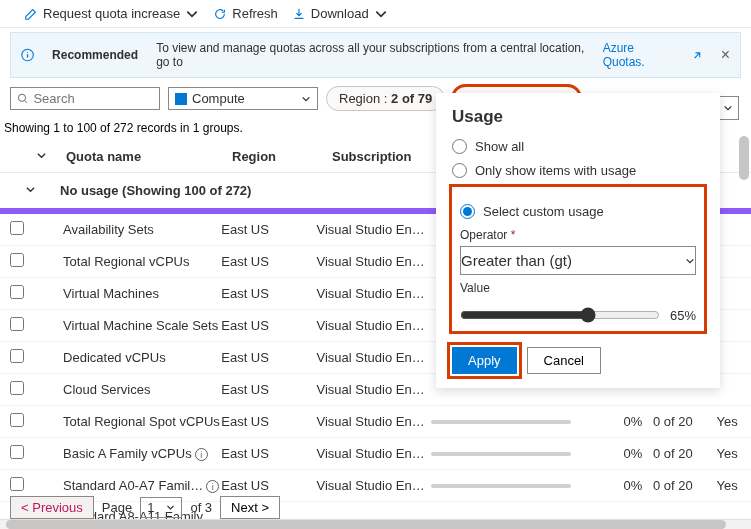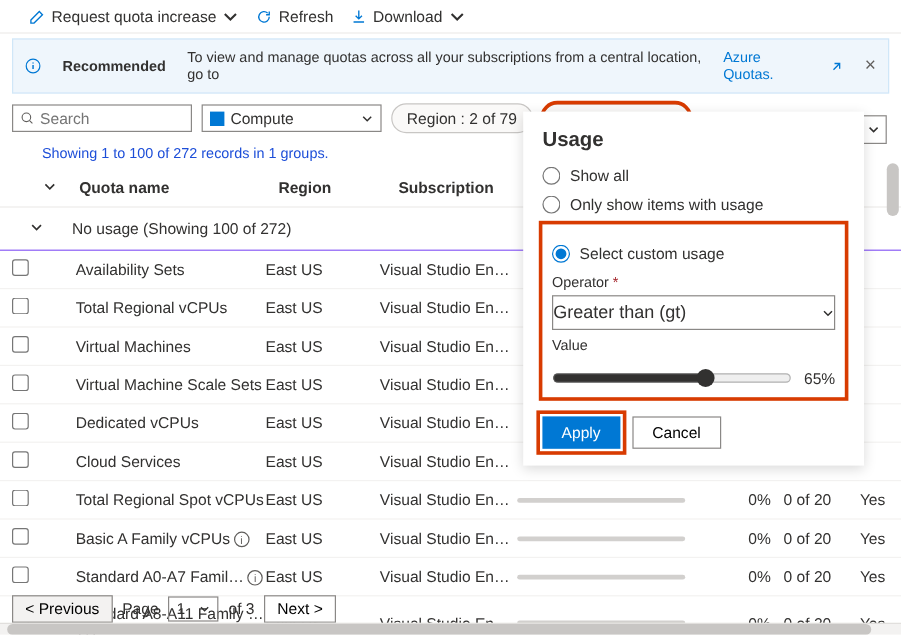--- a/index.html
+++ b/index.html
@@ -14,38 +14,38 @@
     .info-bar .link { color: #0078d4; cursor: pointer; }
     .info-bar .close { margin-left: auto; cursor: pointer; color: #605e5c; font-size: 16px; }
     
     .filters { display: flex; align-items: center; gap: 8px; padding: 4px 10px; }
     .search-box { display: flex; align-items: center; border: 1px solid #8a8886; padding: 3px 6px; width: 150px; gap: 5px; }
     .search-box input { border: none; outline: none; width: 100%; font-size: 13px; color: #000000; }
     .compute-dd { display: flex; align-items: center; border: 1px solid #8a8886; padding: 3px 6px; width: 150px; gap: 5px; }
     .compute-dd .square { width: 12px; height: 12px; background: #0078d4; }
     .compute-dd .spacer { flex: 1; }
     .pill { border: 1px solid #c8c6c4; background: #faf9f8; border-radius: 14px; padding: 4px 12px; font-size: 13px; cursor: pointer; }
-    .pill .val { font-weight: 400; }
+    .pill .val { font-weight: 700; }
     .pill-highlight { outline: 3px solid #d83b01; outline-offset: -1px; }
     
-    .record-count { padding: 6px 4px; font-size: 12px; color: #1d4ed8; margin-left: 31px; }
+    .record-count { padding: 6px 4px; font-size: 12px; color: #000000; }
     
     .table { width: 100%; }
     .thead { display: flex; align-items: center; padding: 8px 0; border-bottom: 1px solid #edebe9; font-weight: 600; font-size: 13px; }
     .col-chk { width: 36px; text-align: center; }
     .col-exp { width: 26px; }
     .col-name { width: 170px; padding-left: 4px; }
     .col-region { width: 100px; }
     .col-sub { width: 120px; }
     .col-usage { width: 180px; }
     .col-pct { width: 42px; text-align: right; }
     .col-quota { width: 64px; text-align: center; }
     .col-adj { width: 50px; text-align: center; }
     
-    .group-row { display: flex; align-items: center; padding: 10px 0; font-weight: 400; border-bottom: 1px solid #8b5cf6; }
+    .group-row { display: flex; align-items: center; padding: 10px 0; font-weight: 700; border-bottom: 6px solid #8b5cf6; }
     .group-row .chev { width: 60px; text-align: center; }
     
     .trow { display: flex; align-items: center; padding: 7px 0; border-bottom: 1px solid #f3f2f1; font-size: 13px; }
     .trow input[type="checkbox"] { width: 14px; height: 14px; }
     .usage-bar { width: 140px; height: 4px; background: #d2d0ce; border-radius: 2px; }
     .info-ico { display: inline-flex; width: 13px; height: 13px; border: 1px solid #605e5c; border-radius: 50%; align-items: center; justify-content: center; font-size: 9px; margin-left: 3px; color: #605e5c; }
     
     .flyout { position: absolute; top: 93px; left: 436px; width: 284px; background: #fff; box-shadow: 0 3px 10px rgba(0,0,0,.15); padding: 14px 16px; z-index: 10; }
     .flyout h3 { font-size: 17px; font-weight: 600; margin-bottom: 12px; }
     .radio-row { display: flex; align-items: center; gap: 8px; margin: 9px 0; font-size: 13px; }
@@ -56,21 +56,21 @@
     .lbl .req { color: #a4262c; }
     .select-op { display: flex; align-items: center; justify-content: space-between; border: 1px solid #8a8886; padding: 5px 0; font-size: 15px; cursor: pointer; }
     .slider-wrap { display: flex; align-items: center; gap: 10px; margin-top: 12px; }
     .slider-wrap input[type="range"] { flex: 1; accent-color: #323130; }
     .actions { display: flex; gap: 10px; margin-top: 16px; }
     .btn-primary { background: #0078d4; color: #fff; border: none; padding: 5px 16px; font-size: 13px; cursor: pointer; outline: 3px solid #d83b01; outline-offset: 2px; }
     .btn-secondary { background: #fff; border: 1px solid #8a8886; padding: 5px 16px; font-size: 13px; cursor: pointer; }
     
     .pager { position: absolute; bottom: 10px; left: 10px; display: flex; align-items: center; gap: 8px; font-size: 13px; }
     .pager button { border: 1px solid #8a8886; background: #fff; padding: 3px 10px; cursor: pointer; font-size: 13px; }
-    .pager button.disabled { background: #f3f2f1; color: #000000; cursor: default; }
+    .pager button.disabled { background: #f3f2f1; color: #be185d; cursor: default; }
     .pager .page-in { display: flex; align-items: center; border: 1px solid #8a8886; padding: 2px 6px; gap: 12px; }
     
     .dd-right { position: absolute; top: 96px; right: 12px; width: 40px; height: 24px; border: 1px solid #8a8886; display: flex; align-items: center; justify-content: flex-end; padding-right: 5px; }
     
     .hscroll { position: absolute; bottom: 0; left: 0; right: 0; height: 10px; background: #f3f2f1; border-top: 1px solid #e1dfdd; }
     .hscroll .thumb { height: 100%; background: #c8c6c4; border-radius: 5px; margin-left: 6px; width: 720px; }
     
     .vscroll { position: absolute; top: 136px; right: 2px; width: 10px; height: 44px; background: #c8c6c4; border-radius: 5px; }
     
     .col-adj-h { position: absolute; top: 144px; right: 40px; font-weight: 600; font-size: 13px; }

